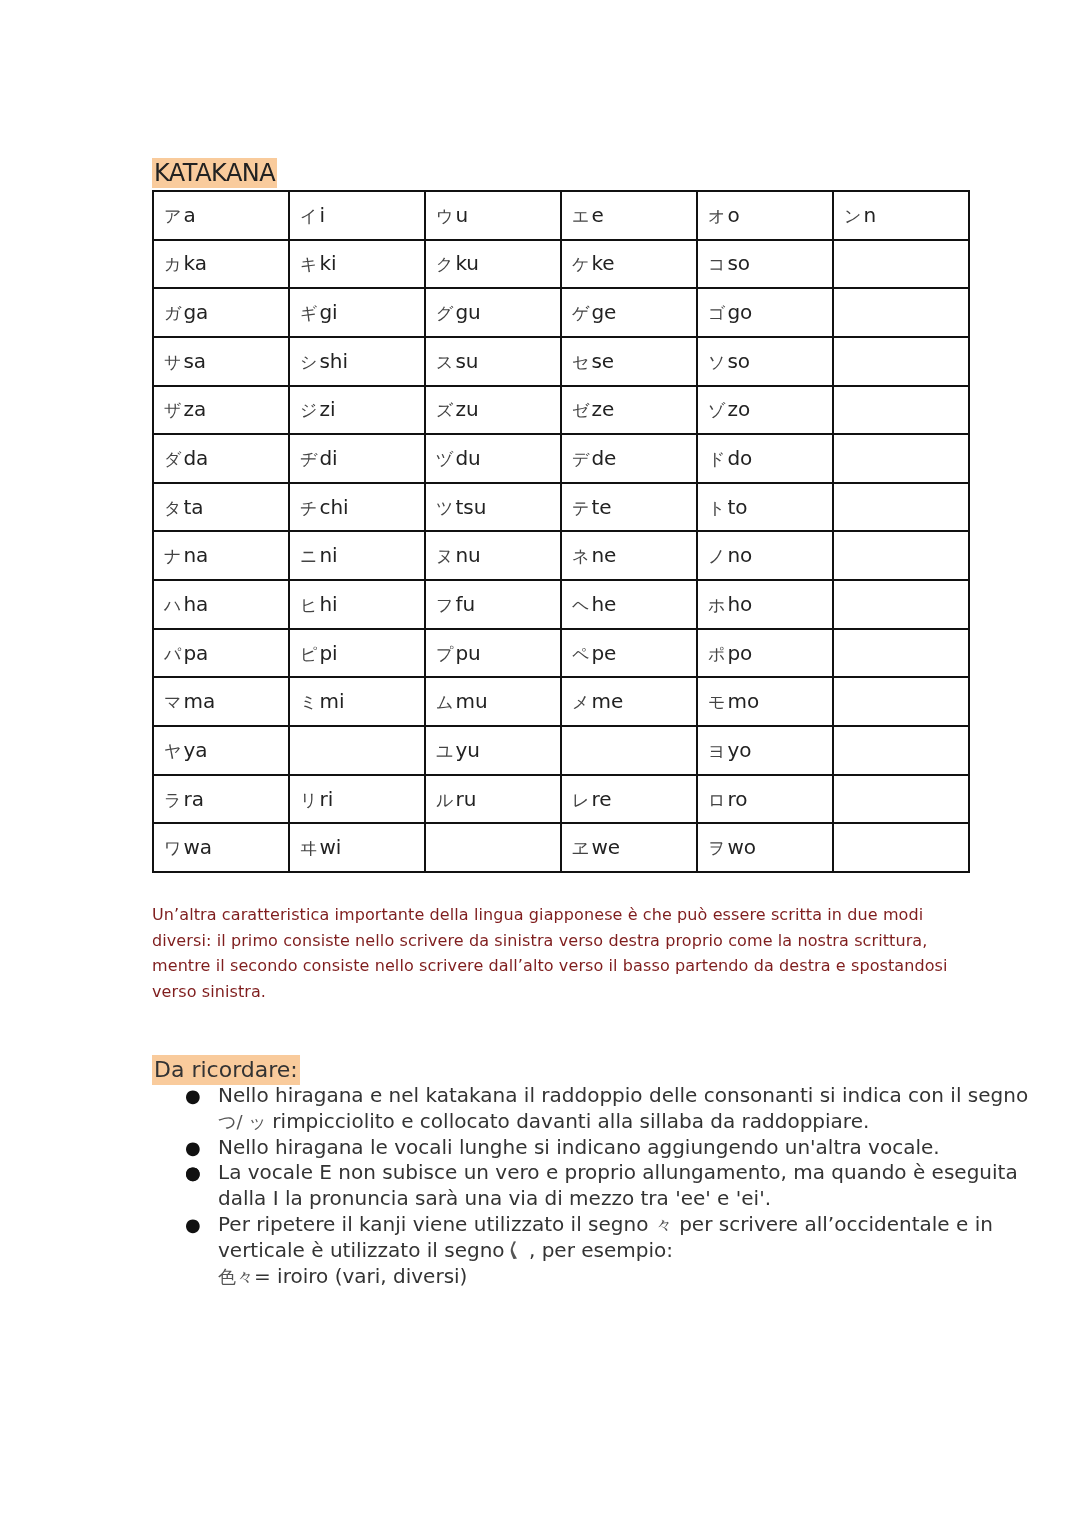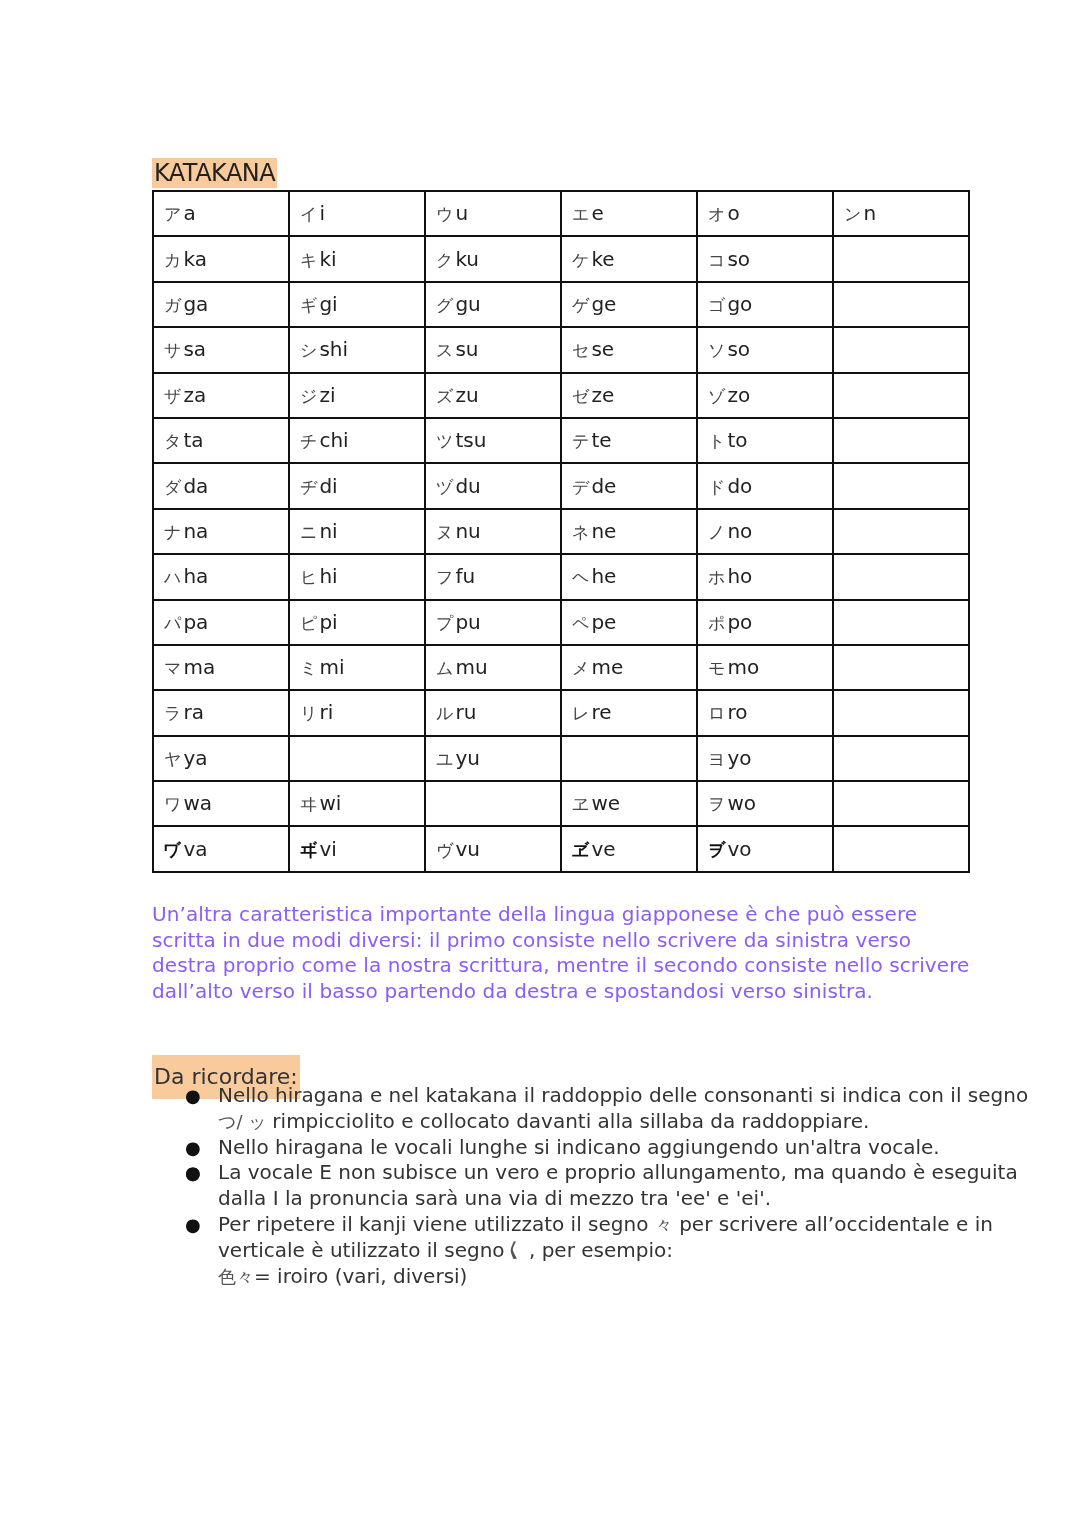--- a/index.html
+++ b/index.html
@@ -9,24 +9,24 @@
     .title { position: absolute; left: 130px; top: 158px; font-size: 24px; line-height: 30px;
              padding: 0 2px; letter-spacing: -0.5px; color: #222; }
     .hl { background: #f9cb9c; }
     table.kt { position: absolute; left: 130px; top: 190px; width: 818px; height: 683px;
                border-collapse: collapse; table-layout: fixed; border-radius: 32px; }
     table.kt td { border: 2px solid #111; padding: 0 0 0 10px; font-size: 20px; height: 40px;
                   vertical-align: middle; white-space: nowrap; overflow: hidden; }
     .kana { font-size: 17px; color: #444; margin-right: 2px; }
     .kana.bold { font-weight: bold; color: #111; }
     .romaji { font-size: 20px; color: #222; }
-    .para { position: absolute; left: 130px; top: 902px; width: 820px; font-size: 20px;
-            line-height: 25.6px; color: #8b5cf6; margin: 0; letter-spacing: 0.1px; }
+    .para { position: absolute; left: 130px; top: 902px; width: 820px; font-size: 16px;
+            line-height: 25.6px; color: #7f1d1d; margin: 0; letter-spacing: 0.1px; }
     .subtitle { position: absolute; left: 130px; top: 1055px; font-size: 22px; line-height: 28px;
-                padding: 8px 2px; color: #333; }
+                padding: 1px 2px; color: #333; }
     ul.notes { position: absolute; left: 130px; top: 1083px; width: 830px; margin: 0;
                padding: 0 0 0 66px; font-size: 20px; line-height: 25.8px; color: #333;
                list-style: none; }
     ul.notes li { position: relative; margin: 0; }
     ul.notes li .bullet { position: absolute; left: -33px; top: 0; font-size: 18px; color: #111; }
     .jp { font-size: 18px; color: #555; }
   </style>
 </head>
 <body>
 
@@ -69,33 +69,33 @@
         </tr>
         <tr>
           <td><span class="kana">ザ</span><span class="romaji">za</span></td>
           <td><span class="kana">ジ</span><span class="romaji">zi</span></td>
           <td><span class="kana">ズ</span><span class="romaji">zu</span></td>
           <td><span class="kana">ゼ</span><span class="romaji">ze</span></td>
           <td><span class="kana">ゾ</span><span class="romaji">zo</span></td>
           <td></td>
         </tr>
         <tr>
+          <td><span class="kana">ダ</span><span class="romaji">da</span></td>
+          <td><span class="kana">ヂ</span><span class="romaji">di</span></td>
+          <td><span class="kana">ヅ</span><span class="romaji">du</span></td>
+          <td><span class="kana">デ</span><span class="romaji">de</span></td>
+          <td><span class="kana">ド</span><span class="romaji">do</span></td>
+          <td></td>
+        </tr>
+        <tr>
           <td><span class="kana">タ</span><span class="romaji">ta</span></td>
           <td><span class="kana">チ</span><span class="romaji">chi</span></td>
           <td><span class="kana">ツ</span><span class="romaji">tsu</span></td>
           <td><span class="kana">テ</span><span class="romaji">te</span></td>
           <td><span class="kana">ト</span><span class="romaji">to</span></td>
-          <td></td>
-        </tr>
-        <tr>
-          <td><span class="kana">ダ</span><span class="romaji">da</span></td>
-          <td><span class="kana">ヂ</span><span class="romaji">di</span></td>
-          <td><span class="kana">ヅ</span><span class="romaji">du</span></td>
-          <td><span class="kana">デ</span><span class="romaji">de</span></td>
-          <td><span class="kana">ド</span><span class="romaji">do</span></td>
           <td></td>
         </tr>
         <tr>
           <td><span class="kana">ナ</span><span class="romaji">na</span></td>
           <td><span class="kana">ニ</span><span class="romaji">ni</span></td>
           <td><span class="kana">ヌ</span><span class="romaji">nu</span></td>
           <td><span class="kana">ネ</span><span class="romaji">ne</span></td>
           <td><span class="kana">ノ</span><span class="romaji">no</span></td>
           <td></td>
         </tr>
@@ -117,49 +117,41 @@
         </tr>
         <tr>
           <td><span class="kana">マ</span><span class="romaji">ma</span></td>
           <td><span class="kana">ミ</span><span class="romaji">mi</span></td>
           <td><span class="kana">ム</span><span class="romaji">mu</span></td>
           <td><span class="kana">メ</span><span class="romaji">me</span></td>
           <td><span class="kana">モ</span><span class="romaji">mo</span></td>
           <td></td>
         </tr>
         <tr>
+          <td><span class="kana">ヤ</span><span class="romaji">ya</span></td>
+          <td></td>
+          <td><span class="kana">ユ</span><span class="romaji">yu</span></td>
+          <td></td>
+          <td><span class="kana">ヨ</span><span class="romaji">yo</span></td>
+          <td></td>
+        </tr>
+        <tr>
           <td><span class="kana">ラ</span><span class="romaji">ra</span></td>
           <td><span class="kana">リ</span><span class="romaji">ri</span></td>
           <td><span class="kana">ル</span><span class="romaji">ru</span></td>
           <td><span class="kana">レ</span><span class="romaji">re</span></td>
           <td><span class="kana">ロ</span><span class="romaji">ro</span></td>
           <td></td>
         </tr>
         <tr>
-          <td><span class="kana">ヤ</span><span class="romaji">ya</span></td>
-          <td></td>
-          <td><span class="kana">ユ</span><span class="romaji">yu</span></td>
-          <td></td>
-          <td><span class="kana">ヨ</span><span class="romaji">yo</span></td>
-          <td></td>
-        </tr>
-        <tr>
           <td><span class="kana">ワ</span><span class="romaji">wa</span></td>
           <td><span class="kana">ヰ</span><span class="romaji">wi</span></td>
           <td></td>
           <td><span class="kana">ヱ</span><span class="romaji">we</span></td>
           <td><span class="kana">ヲ</span><span class="romaji">wo</span></td>
-          <td></td>
-        </tr>
-        <tr>
-          <td><span class="kana bold">ヷ</span><span class="romaji">va</span></td>
-          <td><span class="kana bold">ヸ</span><span class="romaji">vi</span></td>
-          <td><span class="kana">ヴ</span><span class="romaji">vu</span></td>
-          <td><span class="kana bold">ヹ</span><span class="romaji">ve</span></td>
-          <td><span class="kana bold">ヺ</span><span class="romaji">vo</span></td>
           <td></td>
         </tr>
       </tbody>
   </table>
 
   <p class="para">Un’altra caratteristica importante della lingua giapponese è che può essere scritta in due modi diversi: il primo consiste nello scrivere da sinistra verso destra proprio come la nostra scrittura, mentre il secondo consiste nello scrivere dall’alto verso il basso partendo da destra e spostandosi verso sinistra.</p>
 
   <div class="subtitle hl">Da ricordare:</div>
 
   <ul class="notes" id="notes">

